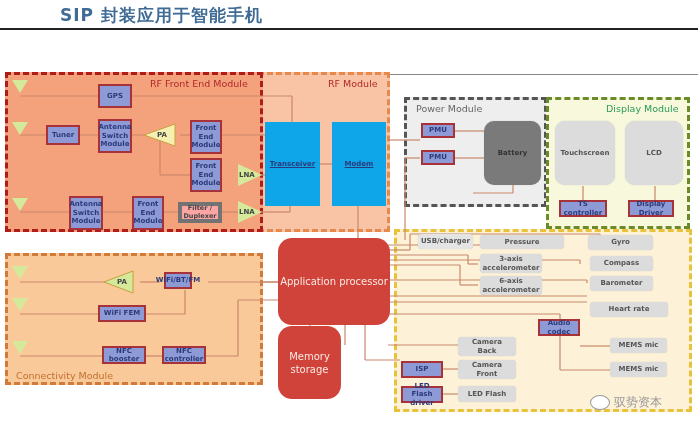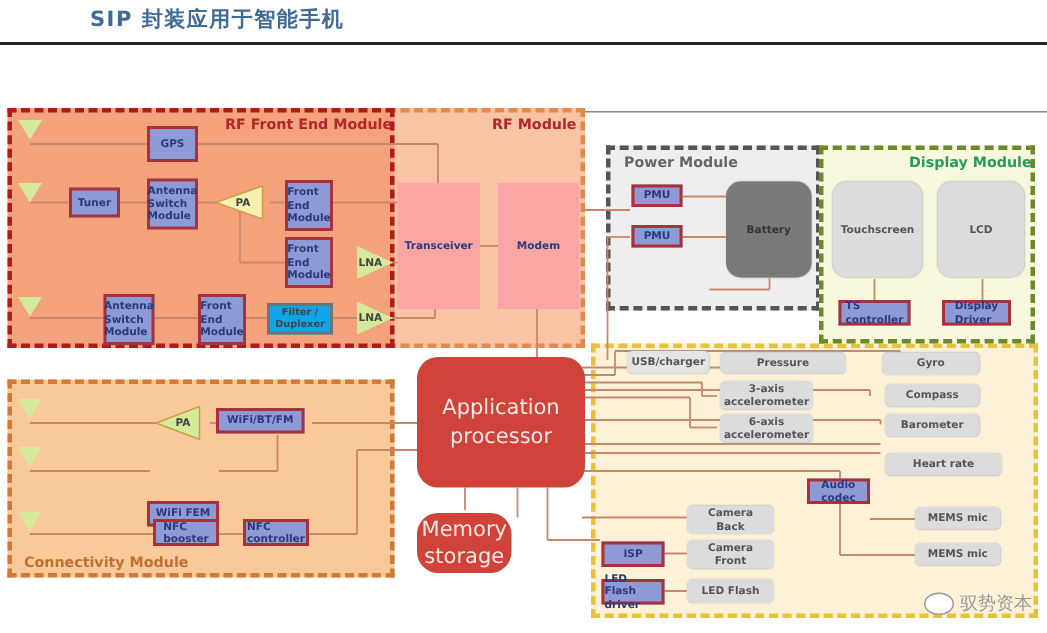--- a/index.html
+++ b/index.html
@@ -1,26 +1,26 @@
 <!DOCTYPE html>
 <html><head>
 <meta charset="utf-8">
 <style>
   html,body{margin:0;padding:0;background:#fff;}
   body{width:698px;height:422px;position:relative;overflow:hidden;font-family:"DejaVu Sans",sans-serif;}
-  .title{position:absolute;left:60px;top:4px;font-size:14px;font-weight:bold;color:#3f6b95;letter-spacing:1px;}
+  .title{position:absolute;left:60px;top:4px;font-size:17px;font-weight:bold;color:#3f6b95;letter-spacing:1px;}
   .rule{position:absolute;left:0;top:28px;width:698px;height:2px;background:#222;}
   .rule2{position:absolute;left:290px;top:74px;width:408px;height:1px;background:#888;}
   .mod{position:absolute;box-sizing:border-box;}
-  .mtitle{position:absolute;font-size:9.5px;font-weight:bold;}
-  .blk{position:absolute;box-sizing:border-box;background:#8e9ad6;border:2px solid #a8323a;color:#2a3a7a;font-size:7px;font-weight:bold;display:flex;align-items:center;justify-content:center;line-height:1.2;white-space:pre-line;}
-  .blk.plain{border:none;background:#fca5a5;}
+  .mtitle{position:absolute;font-size:9.5px;font-weight:normal;}
+  .blk{position:absolute;box-sizing:border-box;background:#8e9ad6;border:2px solid #a8323a;color:#2a3a7a;font-size:7px;font-weight:bold;display:flex;align-items:center;justify-content:center;text-align:center;line-height:1.2;white-space:pre-line;}
+  .blk.plain{border:none;background:#0ea5e9;text-decoration:underline;}
   .gray{position:absolute;box-sizing:border-box;background:#dcdcdc;border-radius:4px;color:#555;font-size:7px;font-weight:bold;display:flex;align-items:center;justify-content:center;text-align:center;line-height:1.2;white-space:pre-line;box-shadow:0 0 1px #bbb;}
-  .yel{position:absolute;box-sizing:border-box;background:#0ea5e9;border:2px solid #737373;color:#444;font-size:6.5px;font-weight:bold;display:flex;align-items:center;justify-content:center;text-align:center;line-height:1.2;white-space:pre-line;}
-  .red{position:absolute;box-sizing:border-box;background:#d0433a;border-radius:14px;color:#fbe8e2;font-size:14px;display:flex;align-items:center;justify-content:center;text-align:center;line-height:1.3;white-space:pre-line;}
+  .yel{position:absolute;box-sizing:border-box;background:#fca5a5;border:4px solid #737373;color:#444;font-size:6.5px;font-weight:bold;display:flex;align-items:center;justify-content:center;text-align:center;line-height:1.2;white-space:pre-line;}
+  .red{position:absolute;box-sizing:border-box;background:#d0433a;border-radius:14px;color:#fbe8e2;font-size:10px;display:flex;align-items:center;justify-content:center;text-align:center;line-height:1.3;white-space:pre-line;}
   .ant{position:absolute;width:0;height:0;border-left:8px solid transparent;border-right:8px solid transparent;border-top:13px solid #d4e99a;}
   .tri-label{position:absolute;font-size:7px;font-weight:bold;color:#444;}
   svg{position:absolute;left:0;top:0;}
 </style>
 </head>
 <body>
 
 <div class="title">SIP 封装应用于智能手机</div>
 <div class="rule"></div>
 <div class="rule2"></div>
@@ -170,29 +170,29 @@
 <div class="gray" style="left:625px;top:121px;width:58px;height:64px;border-radius:10px;">LCD</div>
 <div class="blk" style="left:559px;top:200px;width:48px;height:17px;">TS
 controller</div>
 <div class="blk" style="left:628px;top:200px;width:46px;height:17px;">Display
 Driver</div>
 
 <svg width="698" height="422">
     <polygon points="104,282 133,271 133,293" fill="#d4e99a" stroke="#c9a040" stroke-width="1"></polygon>
   </svg>
 <div class="tri-label" style="left:117px;top:278px;">PA</div>
-<div class="blk" style="left:144px;top:272px;width:59px;height:17px;">WiFi/BT/FM</div>
-<div class="blk" style="left:98px;top:305px;width:48px;height:17px;margin-top:29px;">WiFi FEM</div>
+<div class="blk" style="left:164px;top:272px;width:28px;height:17px;">WiFi/BT/FM</div>
+<div class="blk" style="left:98px;top:305px;width:48px;height:17px;">WiFi FEM</div>
 <div class="blk" style="left:102px;top:346px;width:44px;height:18px;">NFC
 booster</div>
 <div class="blk" style="left:162px;top:346px;width:44px;height:18px;">NFC
 controller</div>
 
 <div class="red" style="left:278px;top:238px;width:112px;height:87px;">Application processor</div>
-<div class="red" style="left:278px;top:342px;width:63px;height:40px;">Memory
+<div class="red" style="left:278px;top:326px;width:63px;height:73px;">Memory
 storage</div>
 
 <div class="gray" style="left:480px;top:235px;width:84px;height:14px;">Pressure</div>
 <div class="gray" style="left:480px;top:254px;width:62px;height:19px;">3-axis
 accelerometer</div>
 <div class="gray" style="left:480px;top:276px;width:62px;height:19px;">6-axis
 accelerometer</div>
 <div class="gray" style="left:588px;top:235px;width:65px;height:15px;">Gyro</div>
 <div class="gray" style="left:590px;top:256px;width:63px;height:15px;">Compass</div>
 <div class="gray" style="left:590px;top:276px;width:63px;height:15px;">Barometer</div>
@@ -203,16 +203,16 @@
 Front</div>
 <div class="blk" style="left:401px;top:361px;width:42px;height:17px;">ISP</div>
 <div class="blk" style="left:401px;top:386px;width:42px;height:17px;">LED Flash
 driver</div>
 <div class="gray" style="left:458px;top:386px;width:58px;height:16px;">LED Flash</div>
 <div class="blk" style="left:538px;top:319px;width:42px;height:17px;">Audio
 codec</div>
 <div class="gray" style="left:610px;top:338px;width:57px;height:15px;">MEMS mic</div>
 <div class="gray" style="left:610px;top:362px;width:57px;height:15px;">MEMS mic</div>
 
-<div style="position:absolute;left:616px;top:394px;display:flex;align-items:center;gap:4px;">
+<div style="position:absolute;left:590px;top:394px;display:flex;align-items:center;gap:4px;">
   <span style="display:inline-block;width:18px;height:13px;border-radius:50%;border:1px solid #999;background:#fff;"></span>
   <span style="font-family:'DejaVu Serif',serif;font-size:12px;color:#999;">驭势资本</span>
 </div>
 
 </body></html>

